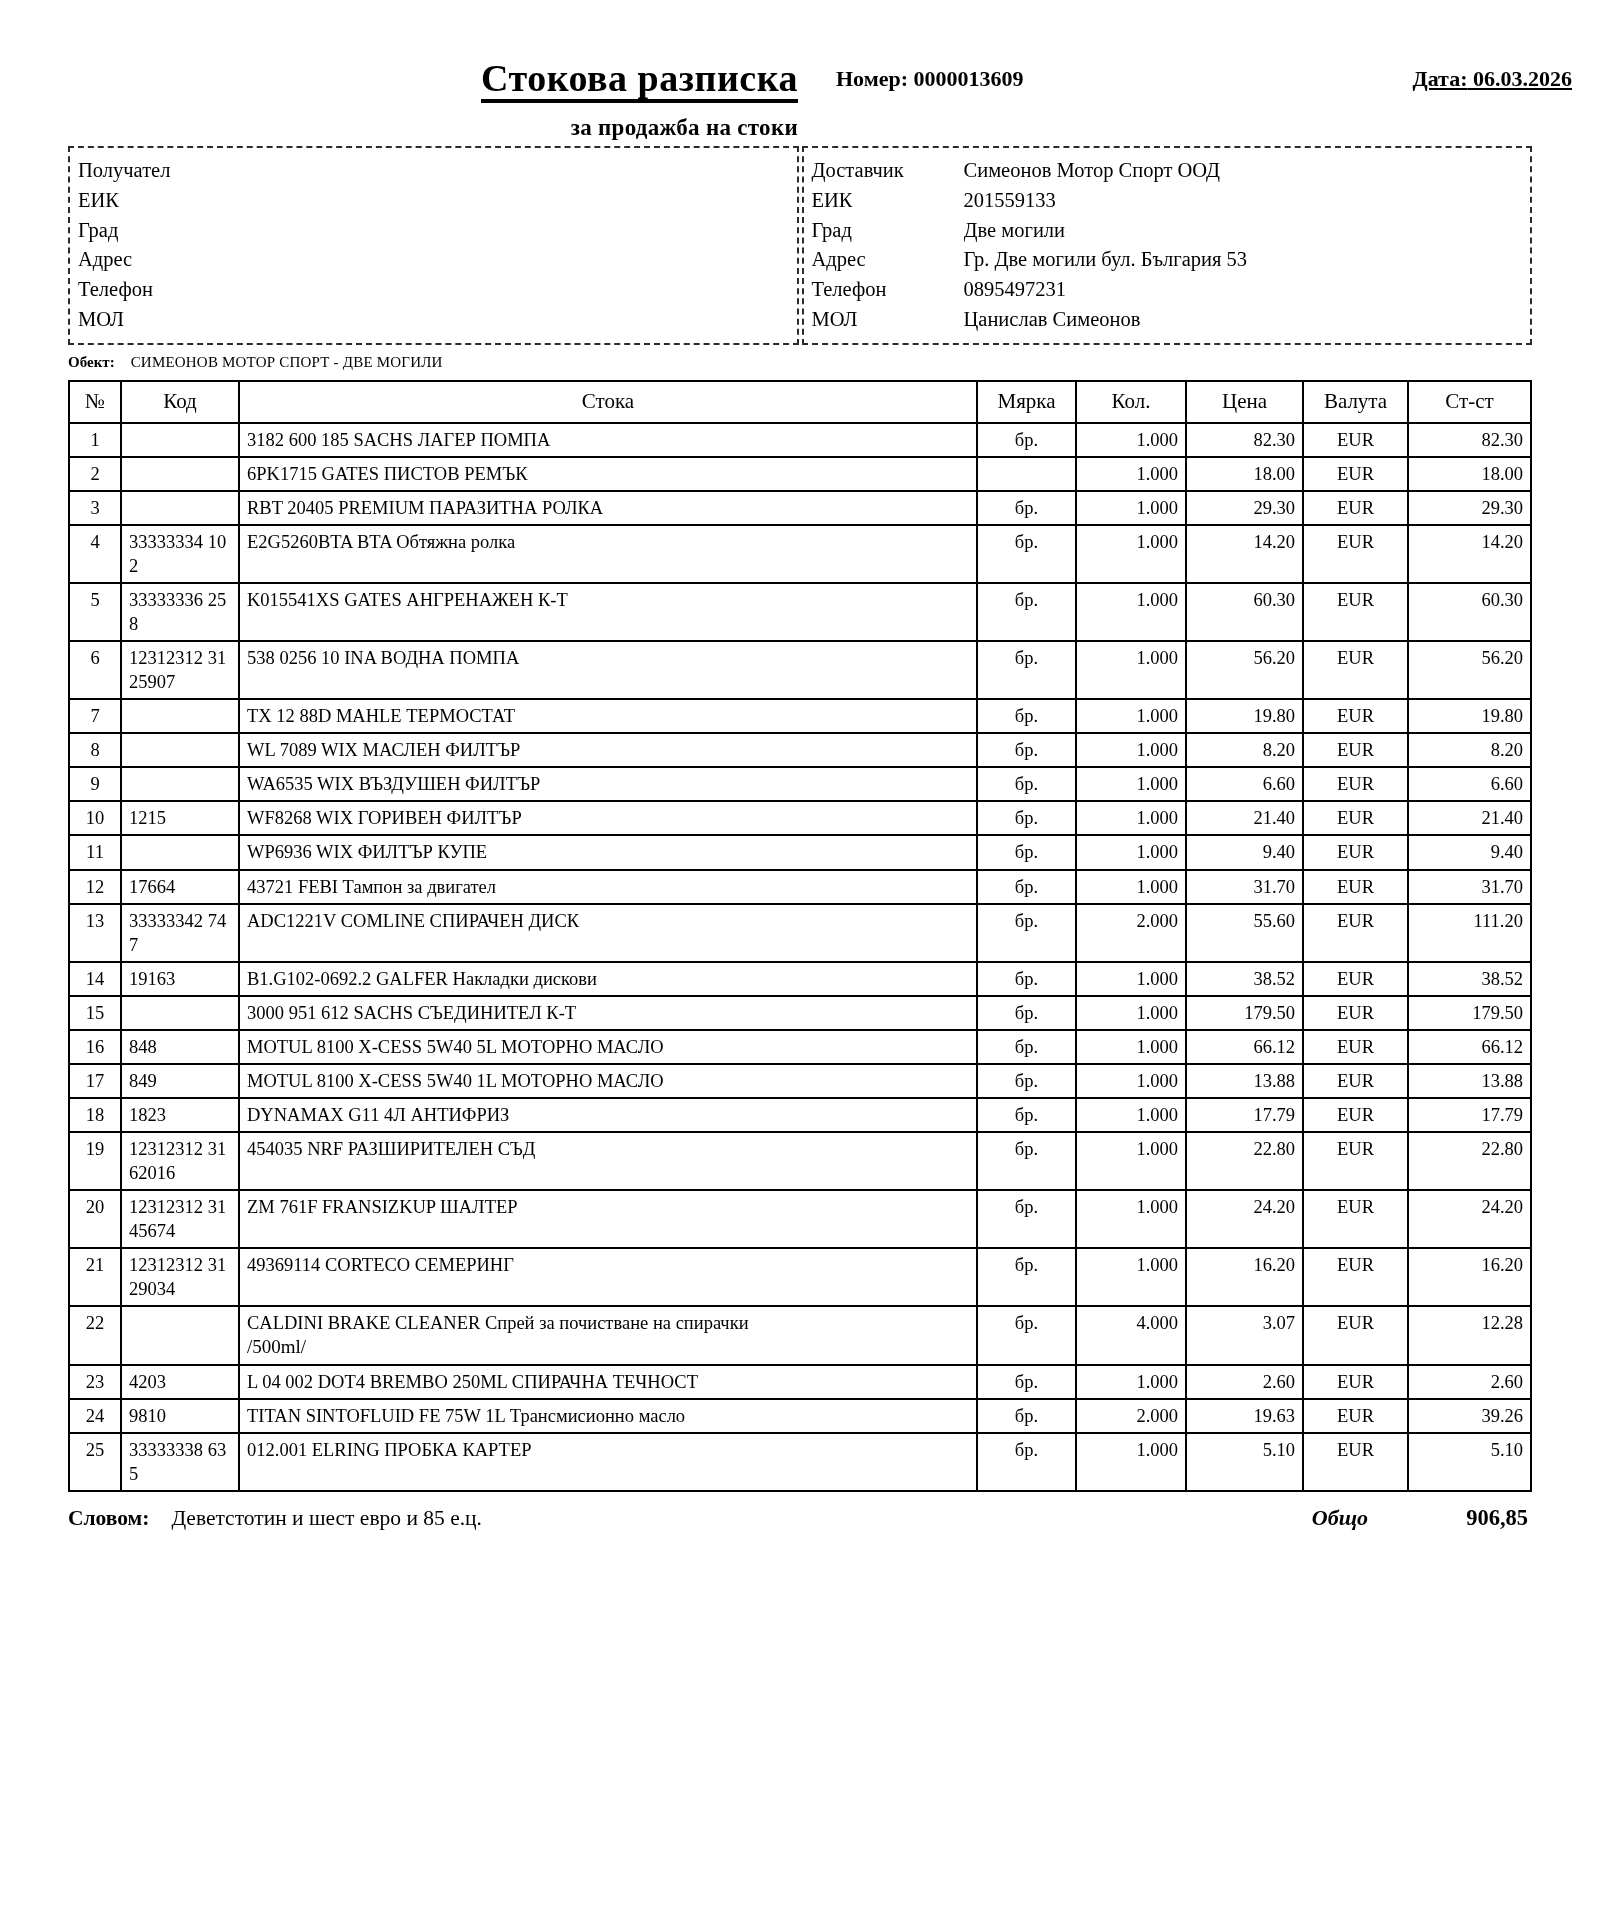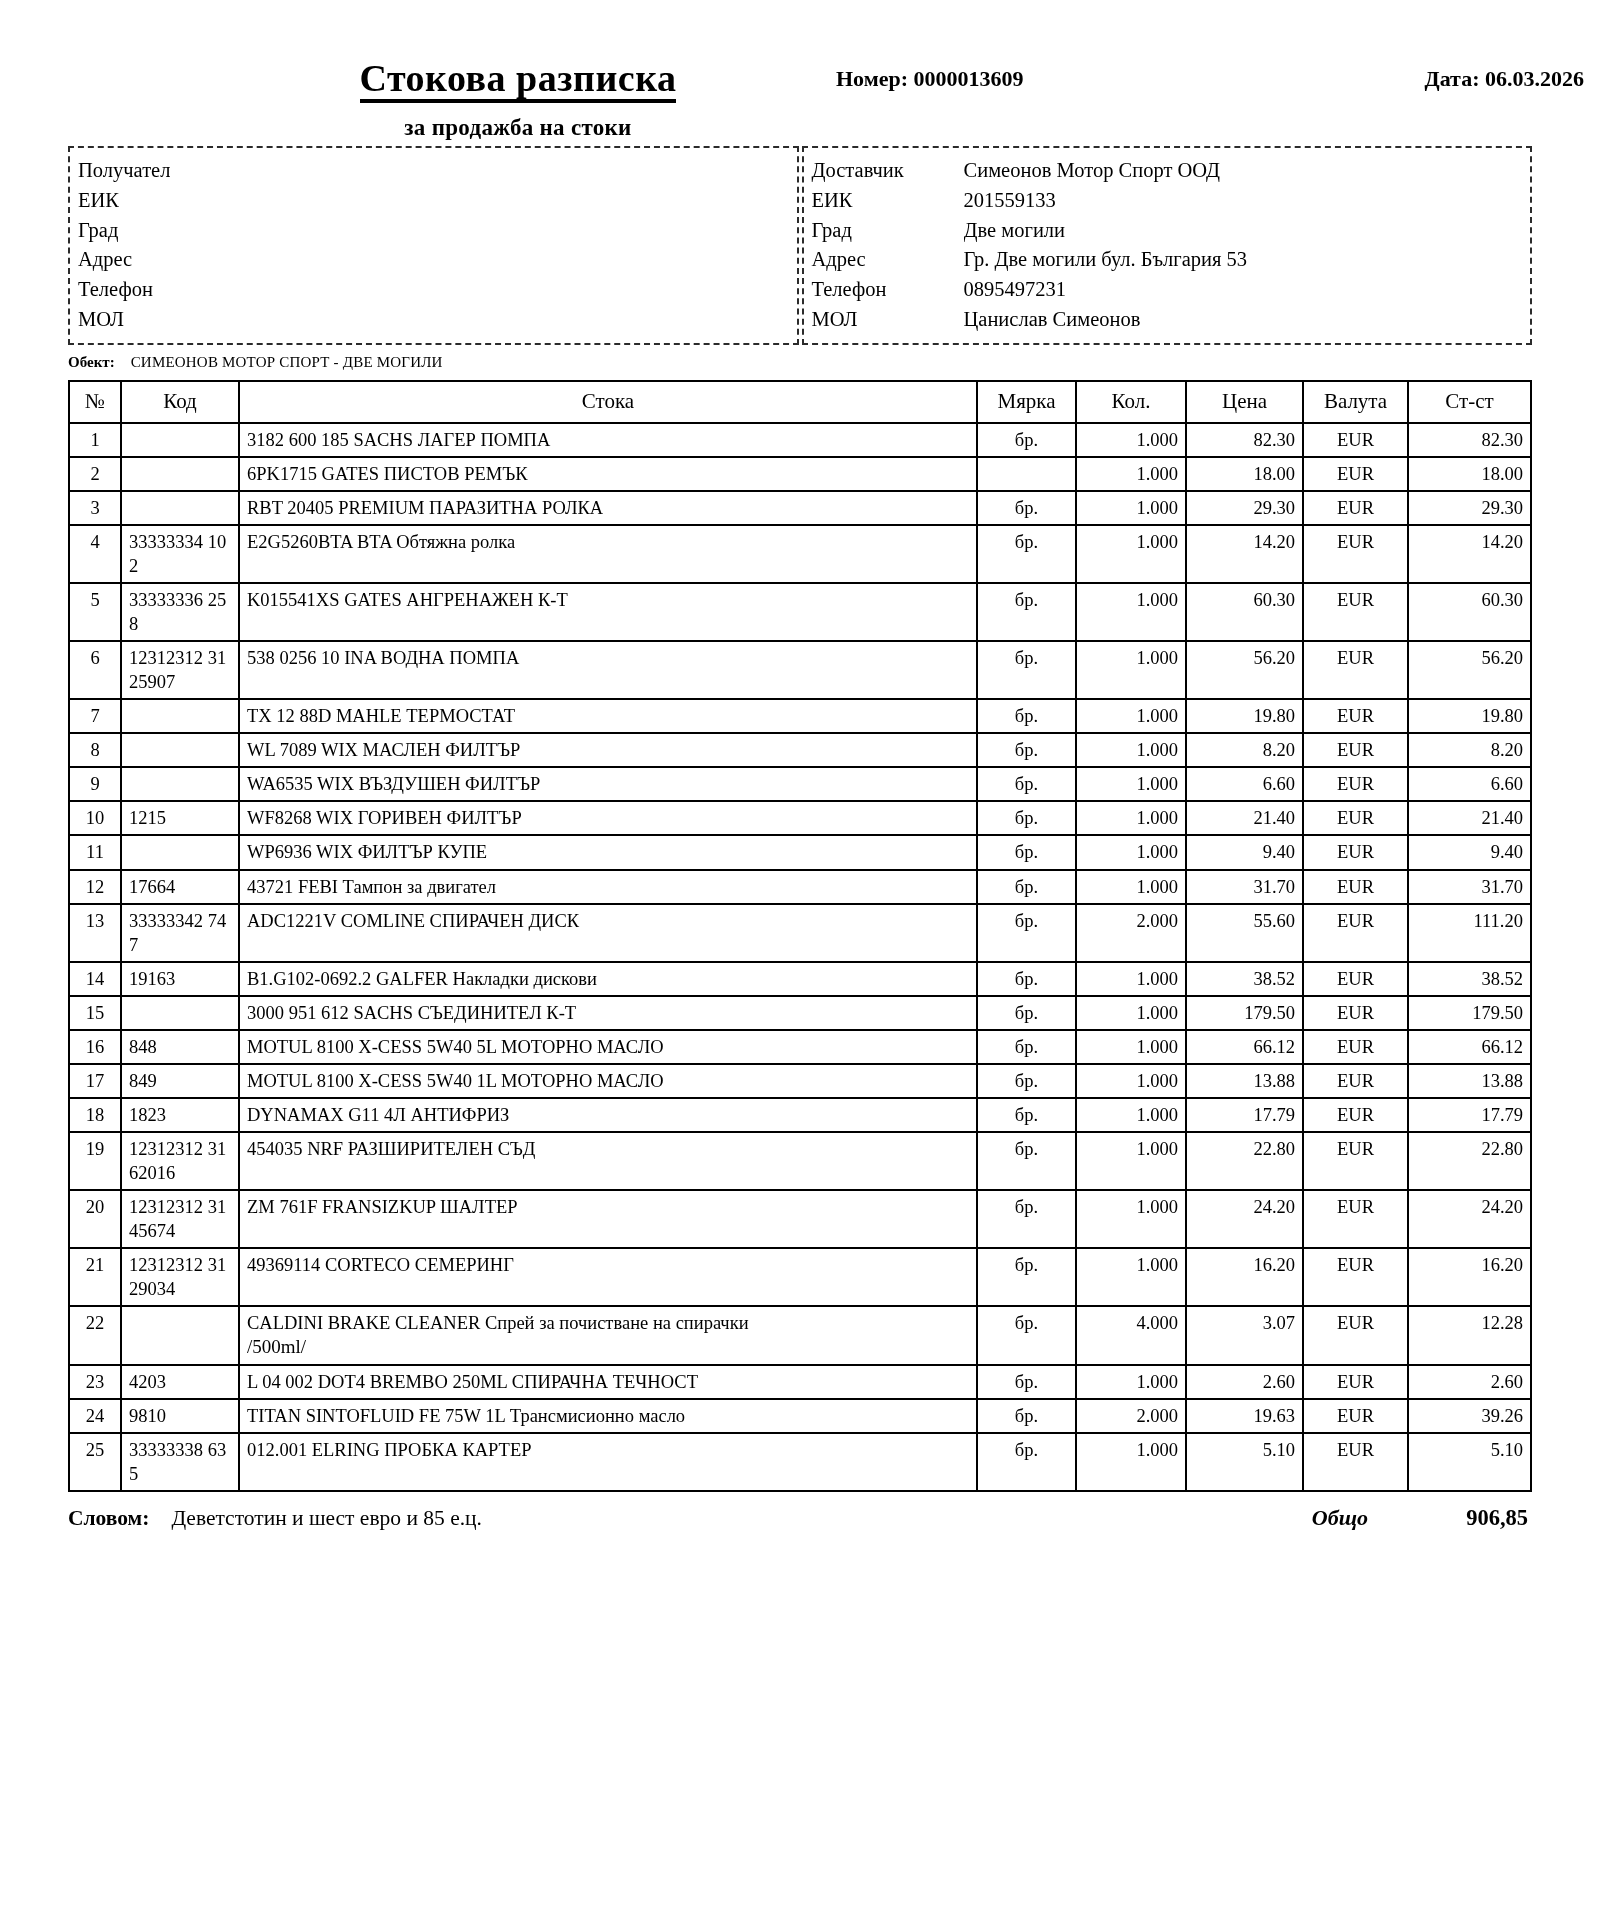--- a/index.html
+++ b/index.html
@@ -27,21 +27,21 @@
   
   .header-zone {
     position: relative;
     height: 118px;
   }
   .title-block {
     position: absolute;
     left: 170px;
     top: 58px;
     width: 560px;
-    text-align: center;
+    text-align: right;
   }
   .doc-title {
     font-size: 38px;
     font-weight: bold;
     letter-spacing: 0.5px;
     border-bottom: 4px solid #000;
     display: inline-block;
     padding-bottom: 1px;
     line-height: 1.06;
   }
@@ -60,21 +60,21 @@
     justify-content: space-between;
     align-items: baseline;
   }
   .meta-item {
     font-size: 22px;
     font-weight: bold;
     white-space: nowrap;
     text-align: right;
   }
   .meta-number { margin-left: 28px; }
-  .meta-date { margin-right: 14px; }
+  .meta-date { margin-right: 26px; text-decoration: underline; }
 
   
   .parties {
     display: flex;
     gap: 3px;
     margin-top: 28px;
   }
   .party-box {
     border: 2px dashed #2b2b2b;
     box-sizing: border-box;

